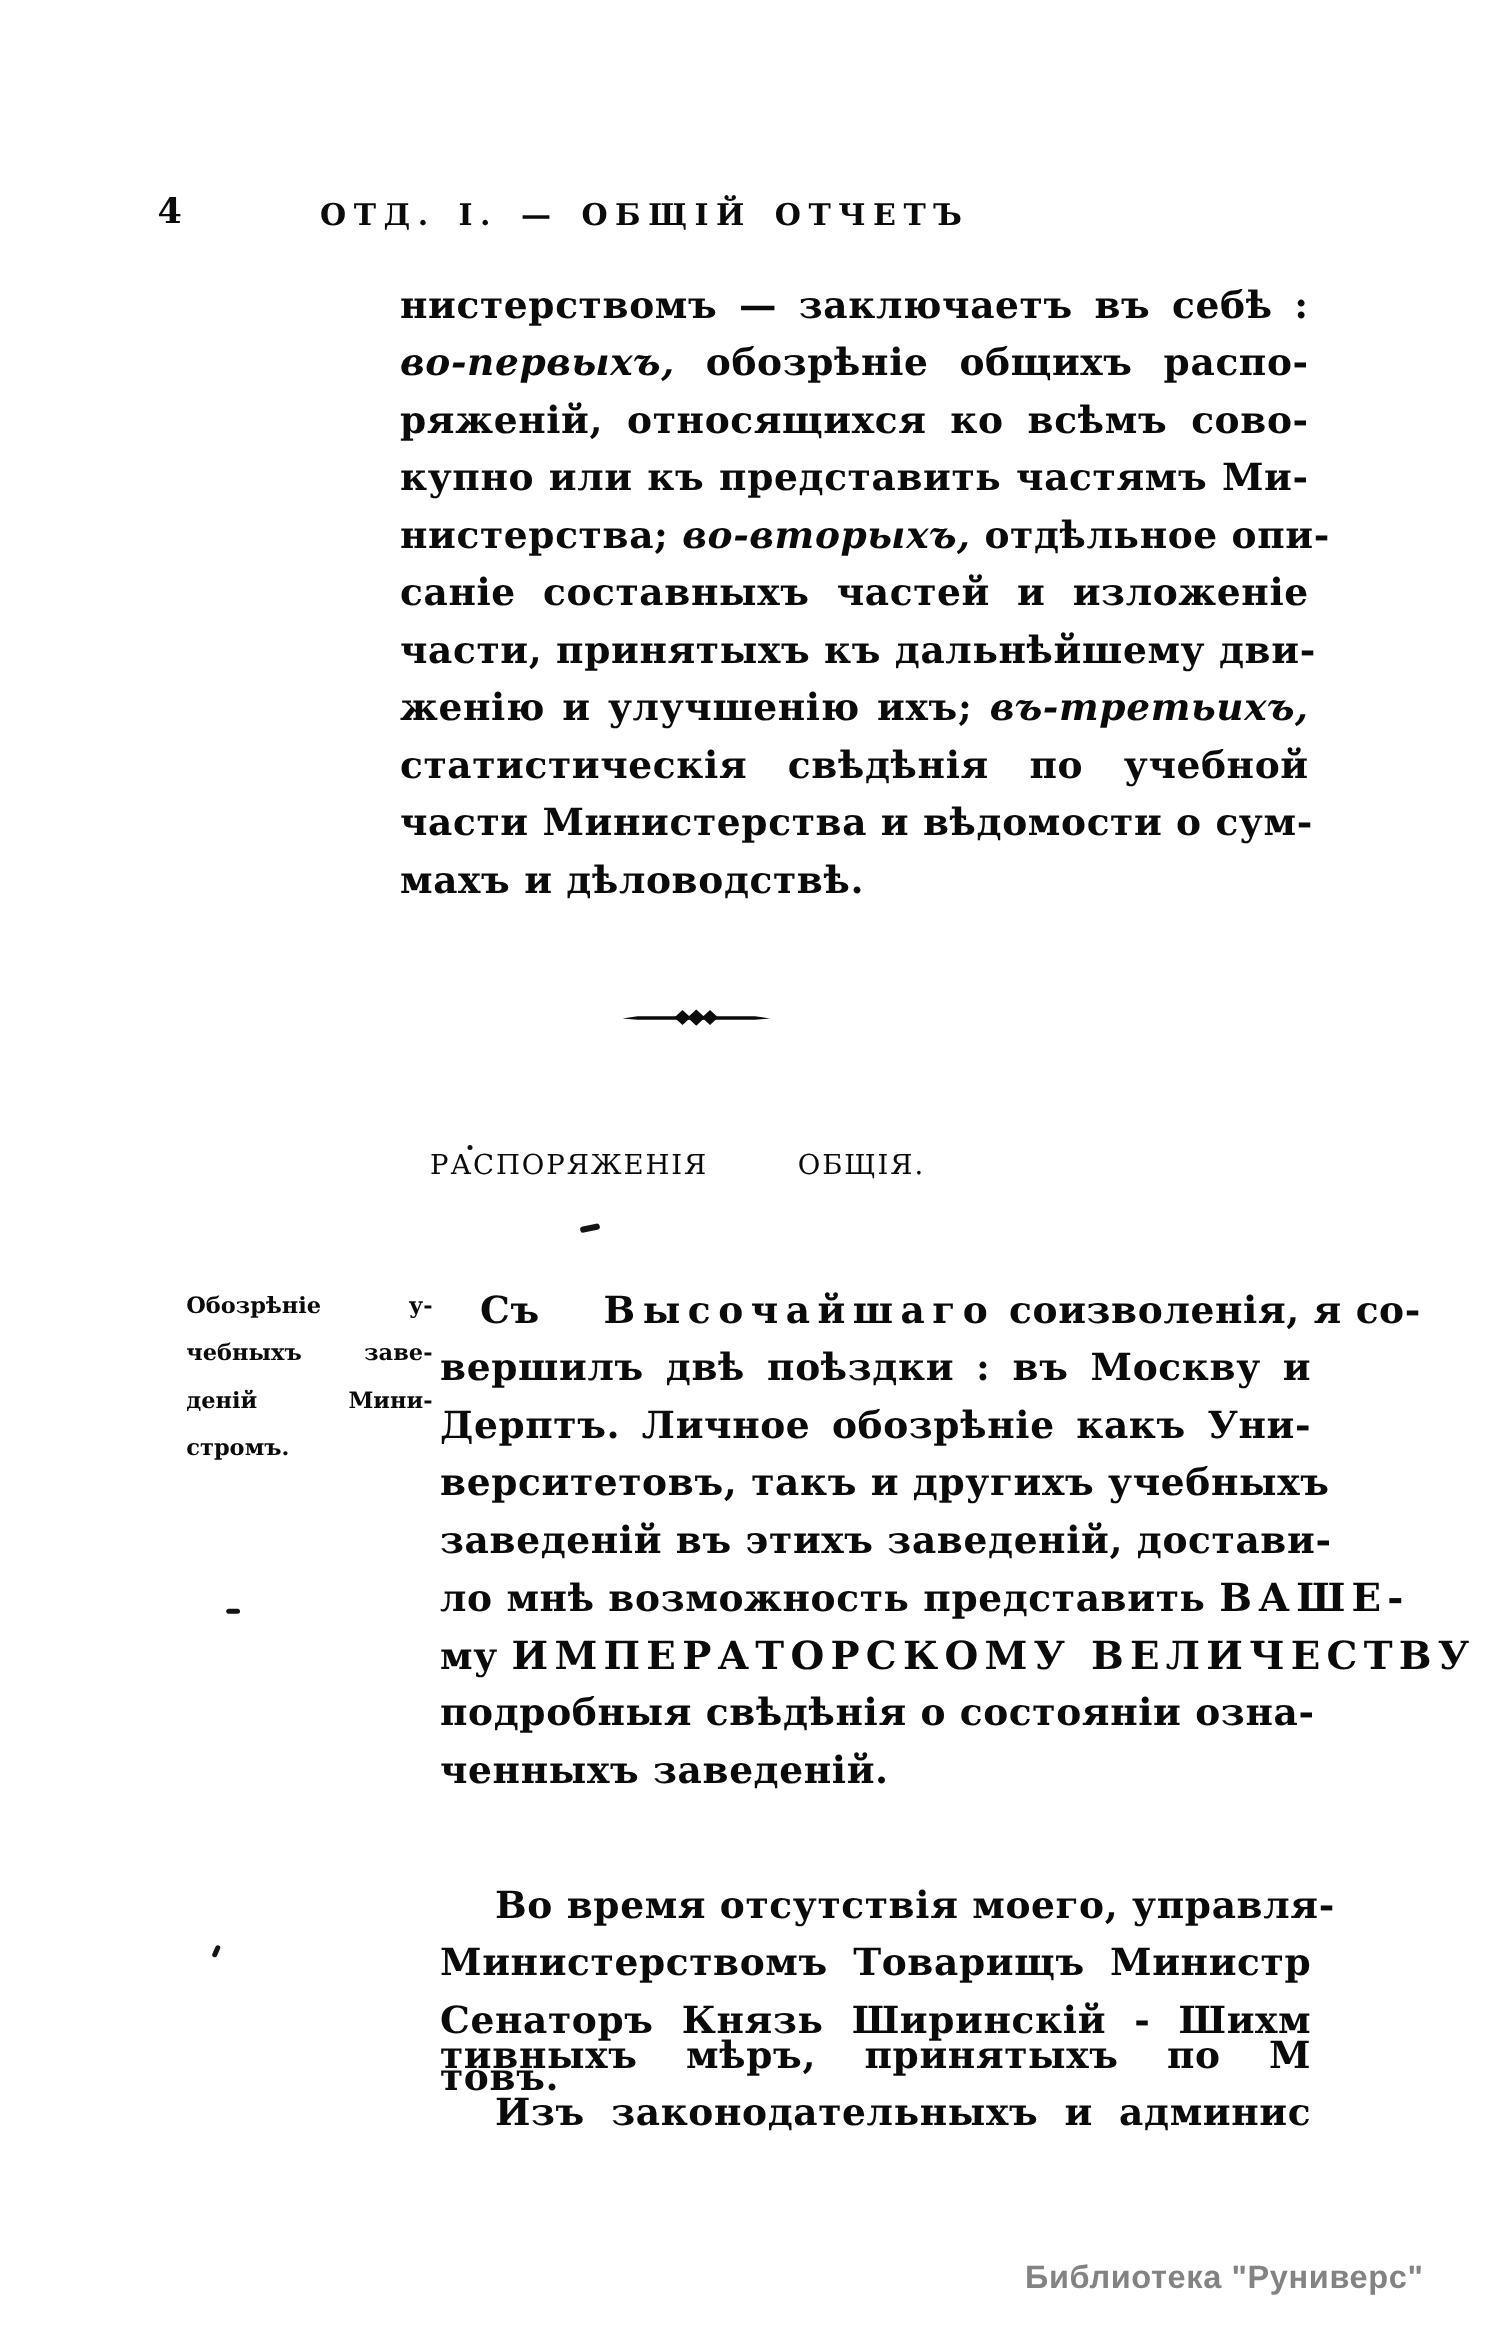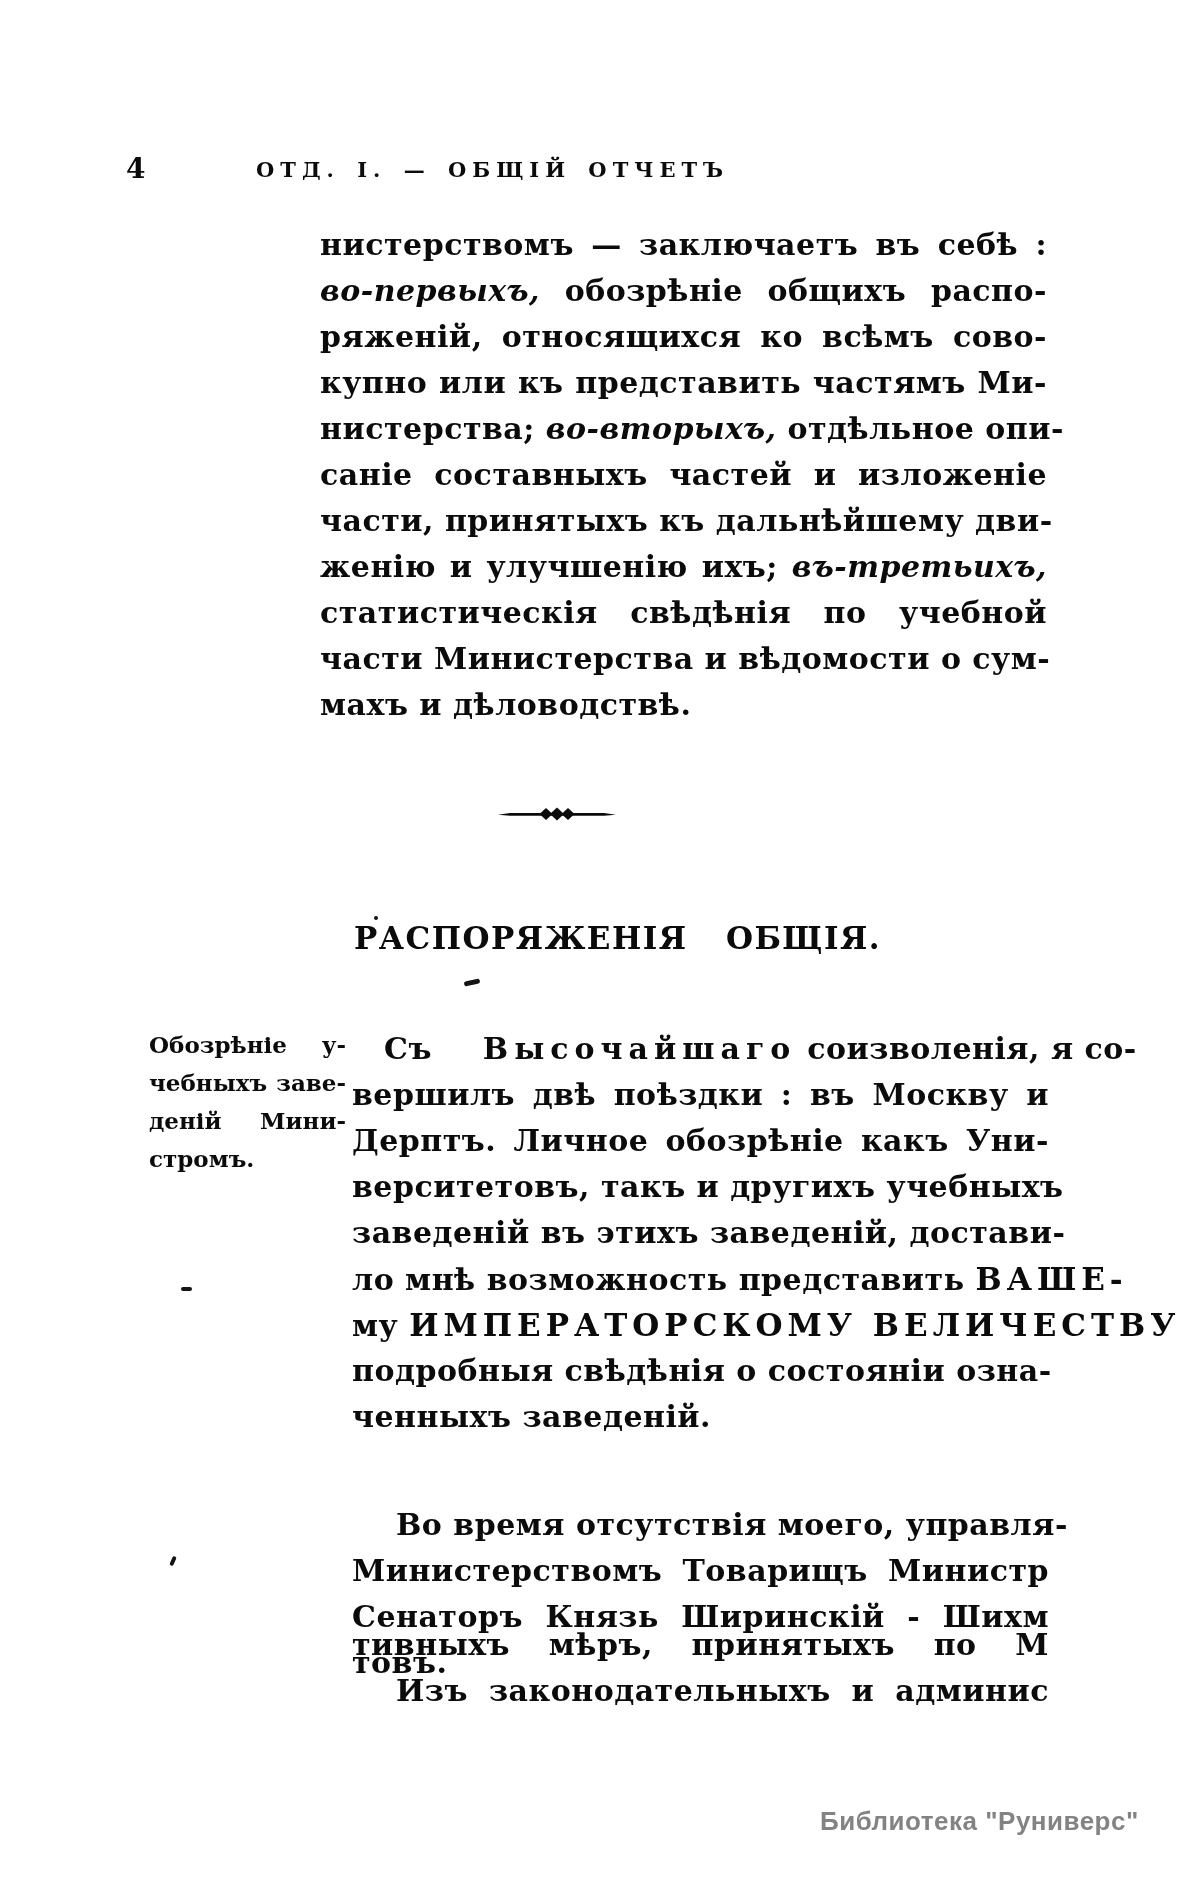--- a/index.html
+++ b/index.html
@@ -8,21 +8,21 @@
     font-family:"DejaVu Serif", serif; color:#0b0b0b;
   }
   .page { position:relative; width:1200px; height:1879px; overflow:hidden; background:#ffffff; }
 
   .pgnum {
     position:absolute; left:126px; top:152px;
     font-size:28px; font-weight:700;
   }
   .runhead {
     position:absolute; left:256px; top:157px; width:330px;
-    font-size:21px; font-weight:700; letter-spacing:6px; word-spacing:4px;
+    font-size:24px; font-weight:700; letter-spacing:6px; word-spacing:4px;
     white-space:nowrap;
   }
 
   .para { position:absolute; font-weight:700; }
   .para .line {
     display:block; height:46px; line-height:46px;
     font-size:30px; letter-spacing:0.5px;
     text-align:justify; text-align-last:justify;
     white-space:nowrap;
   }
@@ -37,28 +37,28 @@
   #p1 { left:320px; top:222px; width:727px; }
   #p2 { left:352px; top:1026px; width:697px; }
   #p3 { left:352px; top:1502px; width:697px; }
   #p4 { left:352px; top:1622px; width:697px; }
 
   .margin-note {
     position:absolute; left:149px; top:1026px; width:197px;
     font-weight:700;
   }
   .margin-note .line {
-    display:block; height:38px; line-height:38px; font-size:23px;
+    display:block; height:38px; line-height:38px; font-size:18px;
     text-align:justify; text-align-last:justify; white-space:nowrap;
   }
   .margin-note .line.last { text-align-last:left; }
 
   .heading {
-    position:absolute; left:354px; top:920px; width:396px;
-    font-size:31px; font-weight:700; letter-spacing:1.5px; word-spacing:26px;
+    position:absolute; left:344px; top:920px; width:396px;
+    font-size:22px; font-weight:400; letter-spacing:1.5px; word-spacing:26px;
     white-space:nowrap; text-align:justify; text-align-last:justify;
   }
 
   .divider { position:absolute; left:498px; top:806px; width:118px; height:16px; }
 
   .footer {
     position:absolute; left:820px; top:1806px;
     font-family:"Liberation Sans", sans-serif; font-weight:700;
     font-size:26px; color:#838383; letter-spacing:0.5px;
     white-space:nowrap;

